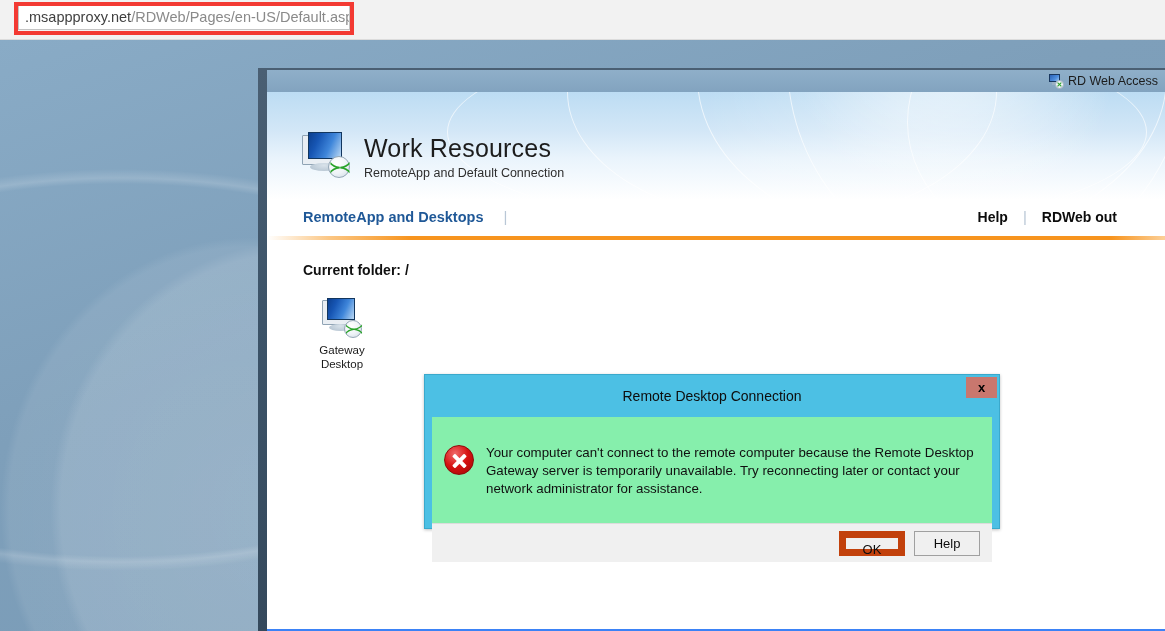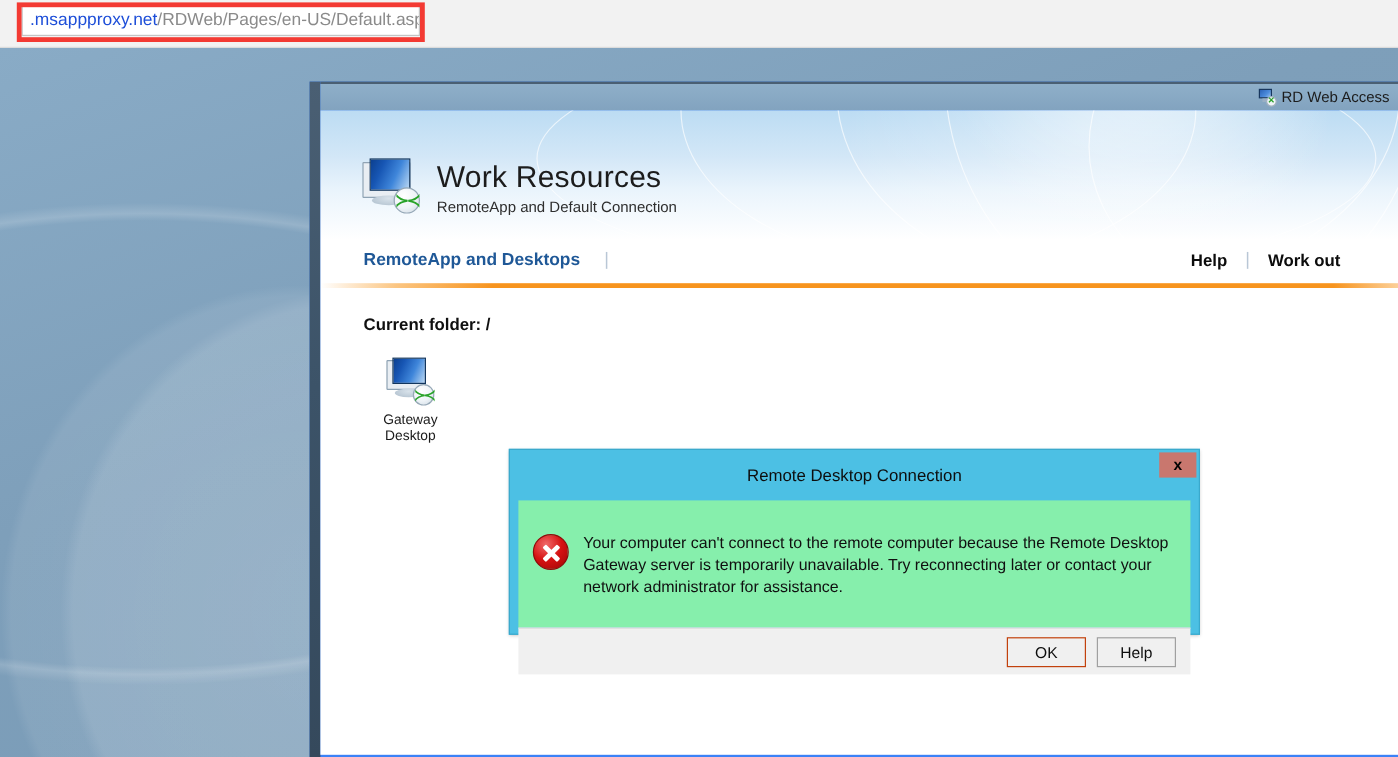--- a/index.html
+++ b/index.html
@@ -27,21 +27,21 @@
     width: 332px; height: 26px;
     background: #ffffff;
     border: 1px solid #c4c4c4;
     display: flex;
     align-items: center;
     padding-left: 6px;
     font-size: 14.5px;
     white-space: nowrap;
     overflow: hidden;
   }
-  #url-host  { color: #1d4ed8; }
+  #url-host  { color: #404040; }
   #url-path  { color: #8a8a8a; }
 
   #url-annotation {
     position: absolute;
     left: 14px; top: 2px;
     width: 340px; height: 33px;
     border: 4px solid #f33a33;
     pointer-events: none;
   }
 
@@ -373,21 +373,21 @@
   .dlg-btn {
     width: 66px; height: 25px;
     background: #f0f0f0;
     font-size: 13px;
     color: #0d0d0d;
     cursor: pointer;
     font-family: "Liberation Sans", sans-serif;
     line-height: 23px;
     text-align: center;
   }
-  .dlg-btn.default { border: 1px solid #c2410c; }
+  .dlg-btn.default { border: 7px solid #c2410c; }
   .dlg-btn.normal  { border: 1px solid #a0a0a0; }
 </style>
 </head>
 <body>
 
 <div id="browser-bar">
   <div id="url-field">
     <span id="url-host">.msappproxy.net</span>
       <span id="url-path">/RDWeb/Pages/en-US/Default.aspx</span>
   </div>
@@ -431,21 +431,21 @@
   </div>
 
   <div id="rdweb-nav">
     <div id="nav-left">
       <span id="nav-tab-remoteapp">RemoteApp and Desktops</span>
       <span class="nav-sep">|</span>
     </div>
     <div id="nav-right">
       <a href="#">Help</a>
       <span class="nav-sep">|</span>
-      <a href="#">Work out</a>
+      <a href="#">RDWeb out</a>
     </div>
     <div id="orange-rule"></div>
   </div>
 
   <div id="rdweb-content">
     <div id="current-folder">Current folder: /</div>
 
     <div id="resource-grid">
       <div class="resource-tile">
         <div class="tile-icon">

